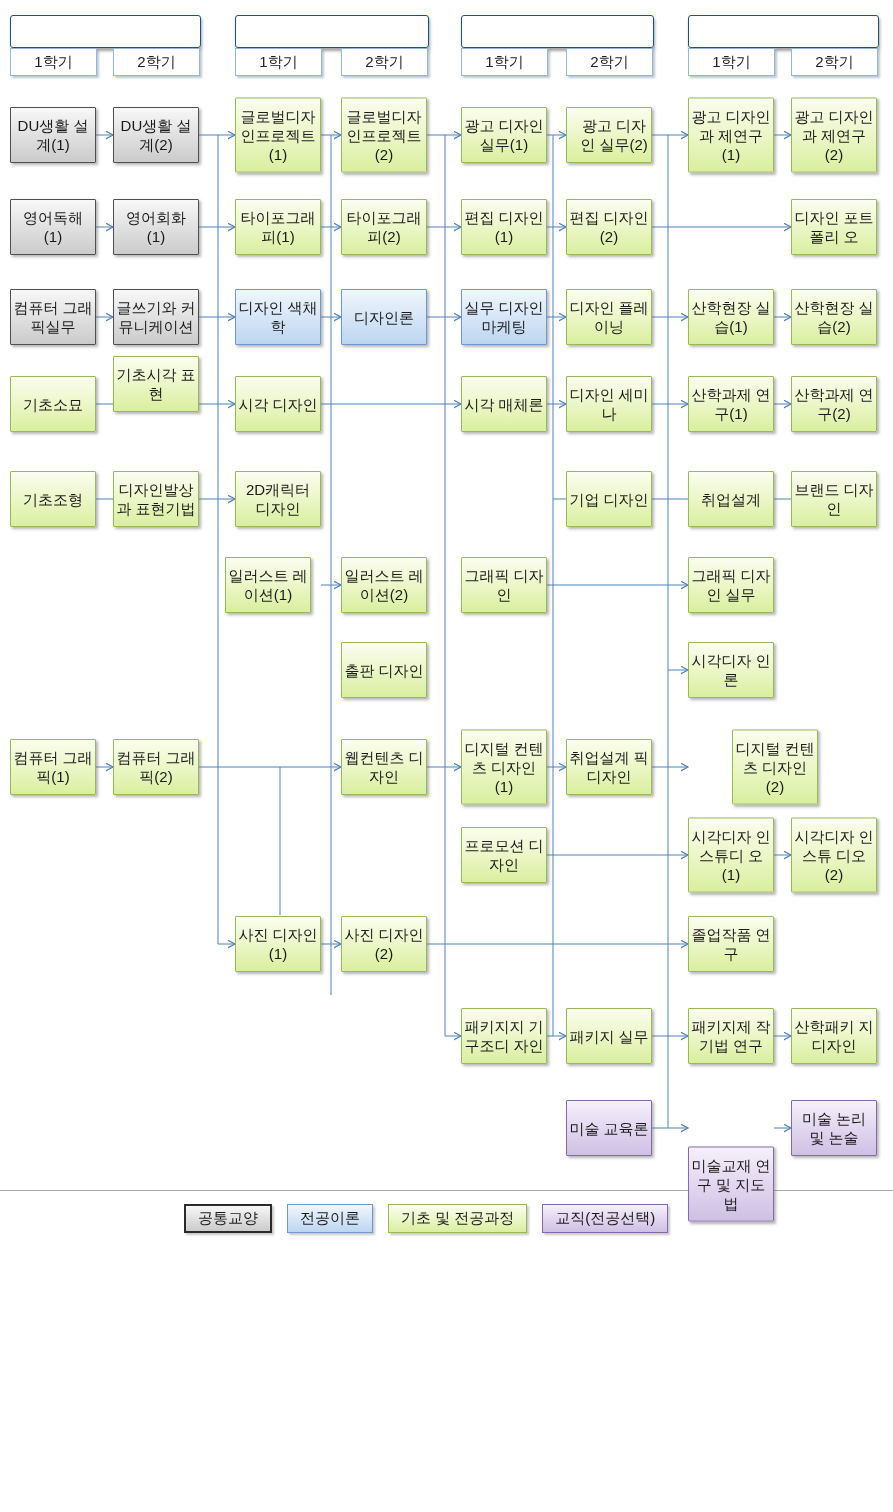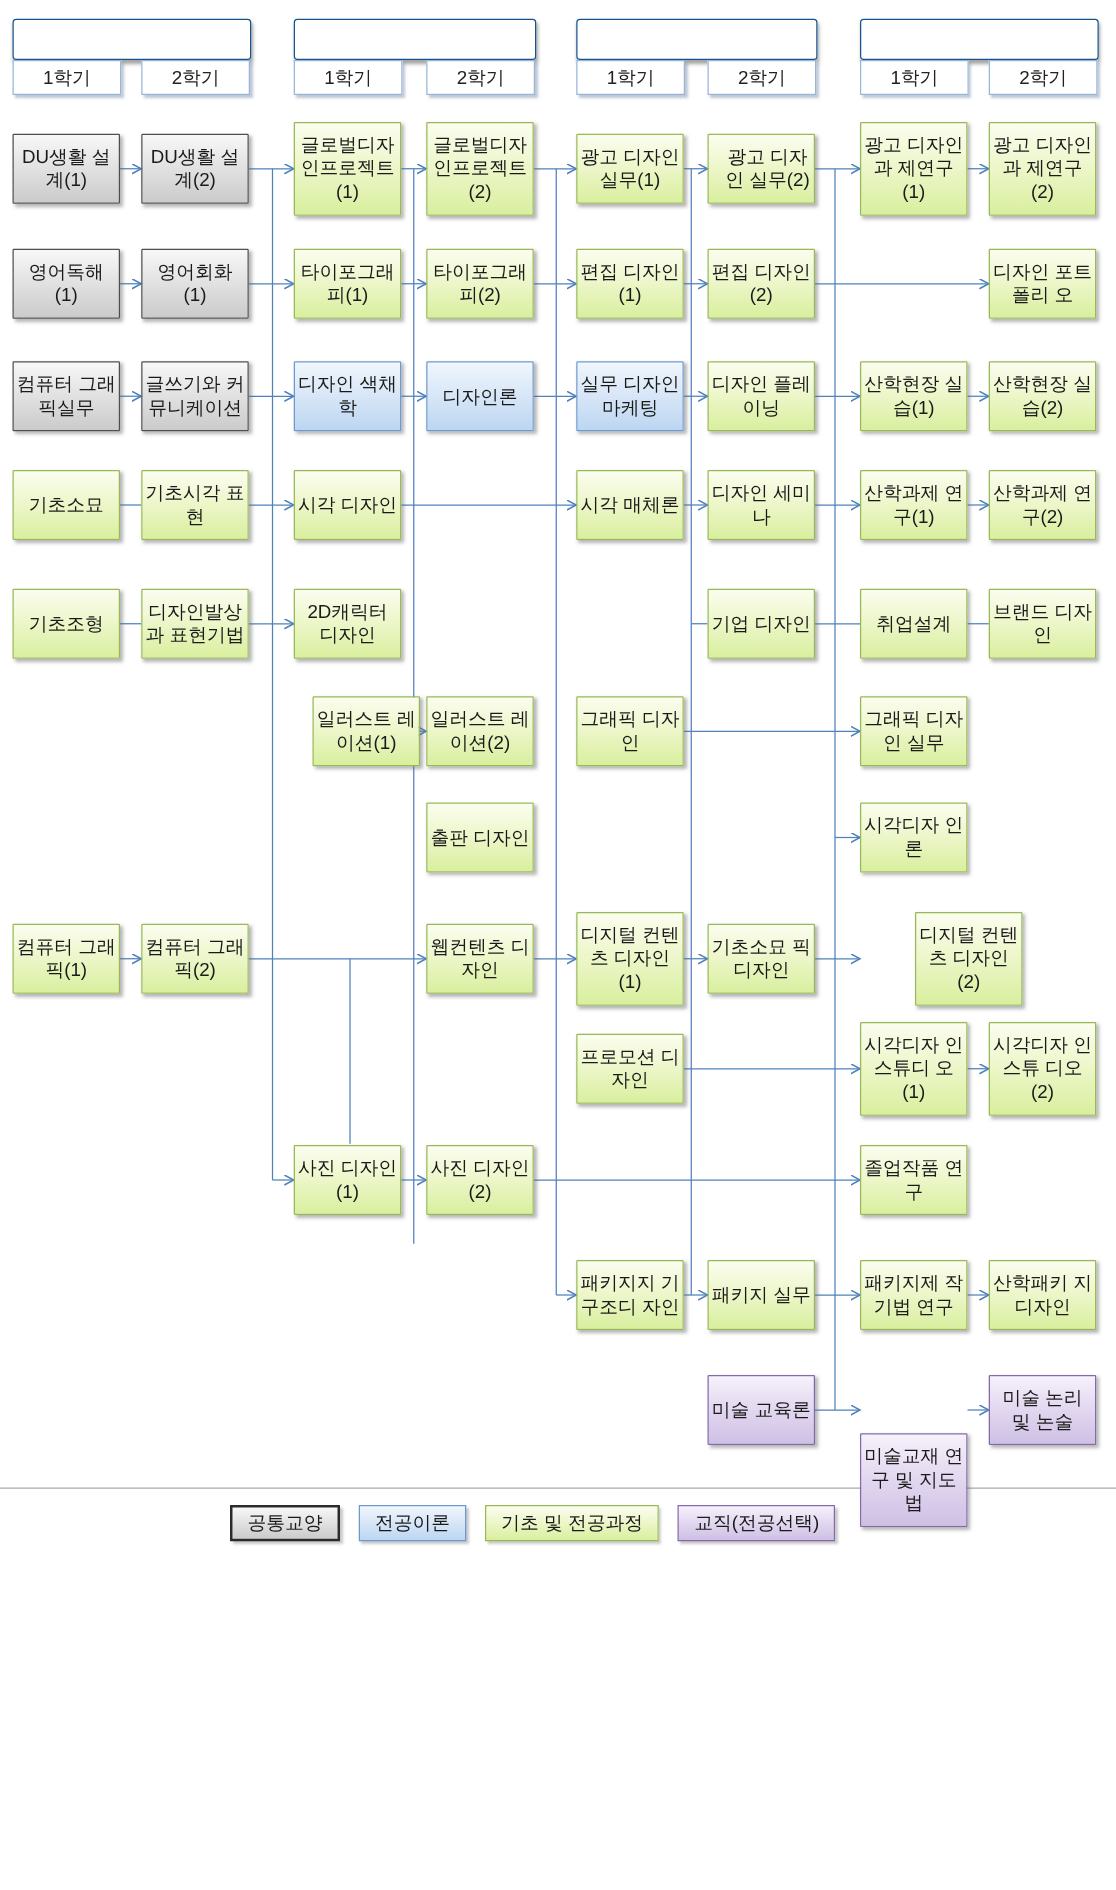--- a/index.html
+++ b/index.html
@@ -133,21 +133,21 @@
       </div>
       <div class="course ge" style="left: 10px; top: 317px;">
         <span>컴퓨터 그래픽실무</span>
       </div>
       <div class="course ge" style="left: 113px; top: 317px;">
         <span>글쓰기와 커뮤니케이션</span>
       </div>
       <div class="course major" style="left: 10px; top: 404px;">
         <span>기초소묘</span>
       </div>
-      <div class="course major" style="left: 113px; top: 404px;">
+      <div class="course major" style="left: 113px; top: 384px;">
         <span>기초시각 표현</span>
       </div>
       <div class="course major" style="left: 10px; top: 499px;">
         <span>기초조형</span>
       </div>
       <div class="course major" style="left: 113px; top: 499px;">
         <span>디자인발상과 표현기법</span>
       </div>
       <div class="course major" style="left: 10px; top: 767px; align-items: center;">
         <span>컴퓨터 그래픽(1)</span>
@@ -172,21 +172,21 @@
       </div>
       <div class="course theory" style="left: 341px; top: 317px;">
         <span>디자인론</span>
       </div>
       <div class="course major" style="left: 235px; top: 404px;">
         <span>시각 디자인</span>
       </div>
       <div class="course major" style="left: 235px; top: 499px;">
         <span>2D캐릭터 디자인</span>
       </div>
-      <div class="course major" style="left: 250px; top: 585px; justify-content: center;">
+      <div class="course major" style="left: 225px; top: 585px; justify-content: center;">
         <span>일러스트 레이션(1)</span>
       </div>
       <div class="course major" style="left: 341px; top: 585px;">
         <span>일러스트 레이션(2)</span>
       </div>
       <div class="course major" style="left: 341px; top: 670px;">
         <span>출판 디자인</span>
       </div>
       <div class="course major" style="left: 341px; top: 767px;">
         <span>웹컨텐츠 디자인</span>
@@ -224,21 +224,21 @@
       <div class="course major" style="left: 566px; top: 499px;">
         <span>기업 디자인</span>
       </div>
       <div class="course major" style="left: 461px; top: 585px;">
         <span>그래픽 디자인</span>
       </div>
       <div class="course major" style="left: 461px; top: 767px;">
         <span>디지털 컨텐츠 디자인(1)</span>
       </div>
       <div class="course major" style="left: 566px; top: 767px;">
-        <span>기초소묘 픽 디자인</span>
+        <span>취업설계 픽 디자인</span>
       </div>
       <div class="course major" style="left: 461px; top: 855px;">
         <span>프로모션 디자인</span>
       </div>
       <div class="course major" style="left: 461px; top: 1036px;">
         <span>패키지지 기 구조디 자인</span>
       </div>
       <div class="course major" style="left: 566px; top: 1036px;">
         <span>패키지 실무</span>
       </div>

